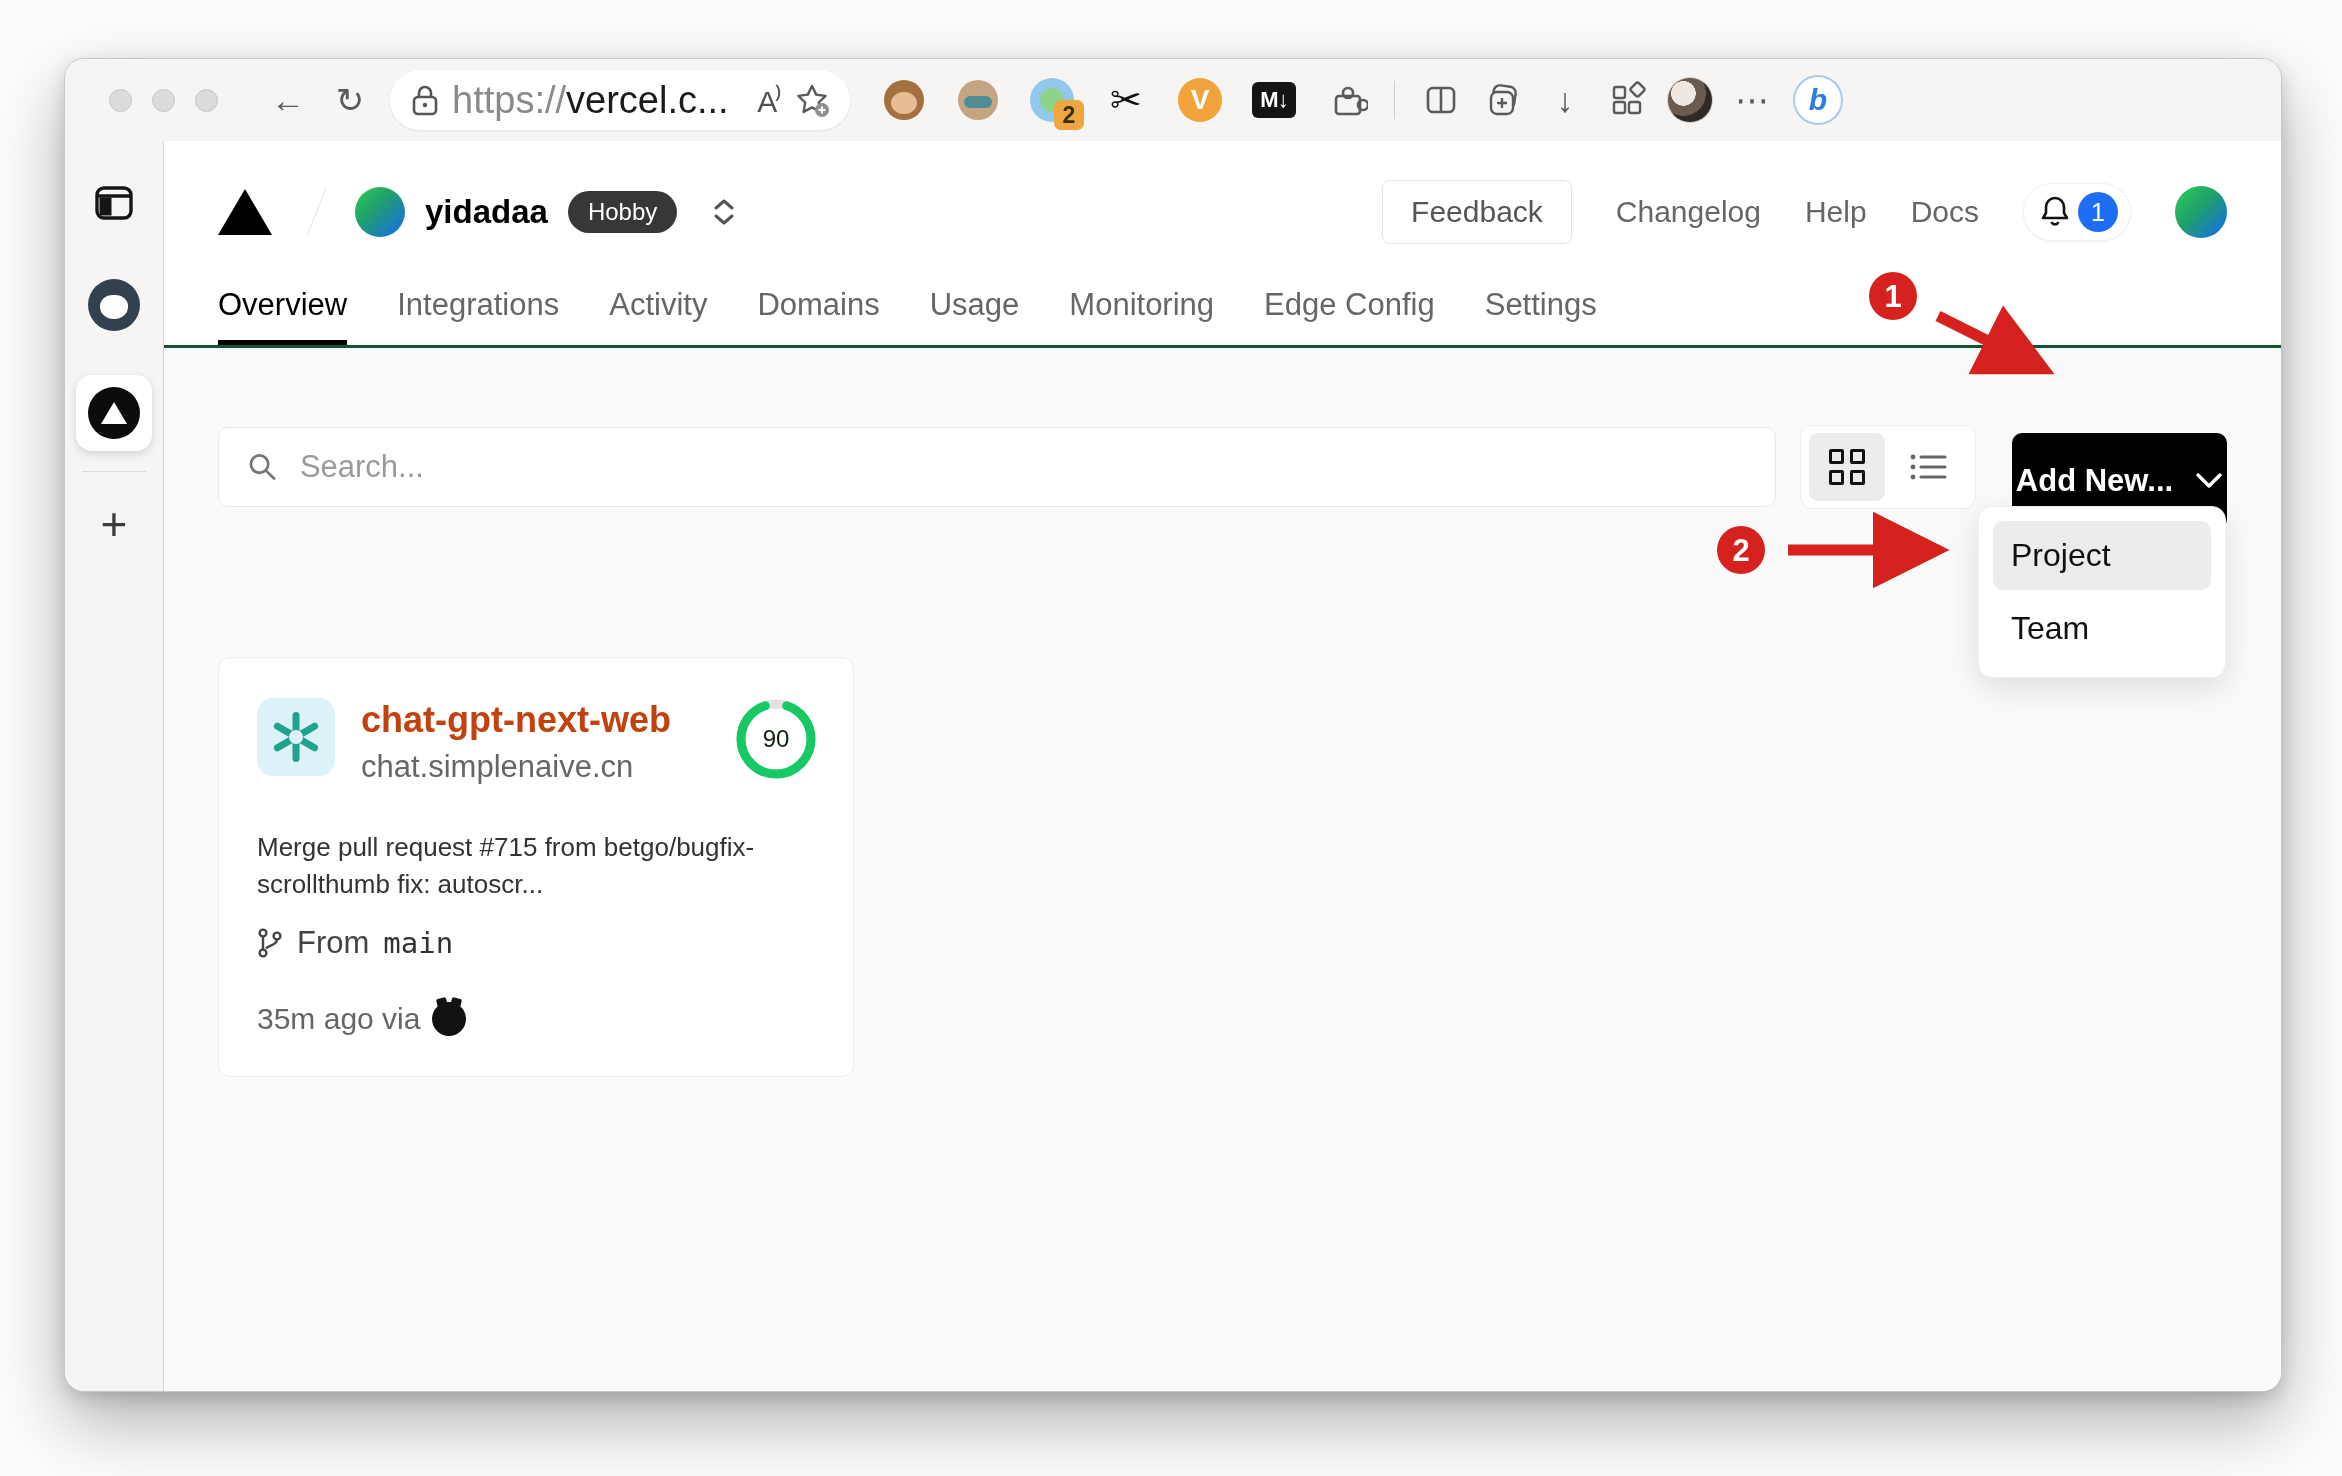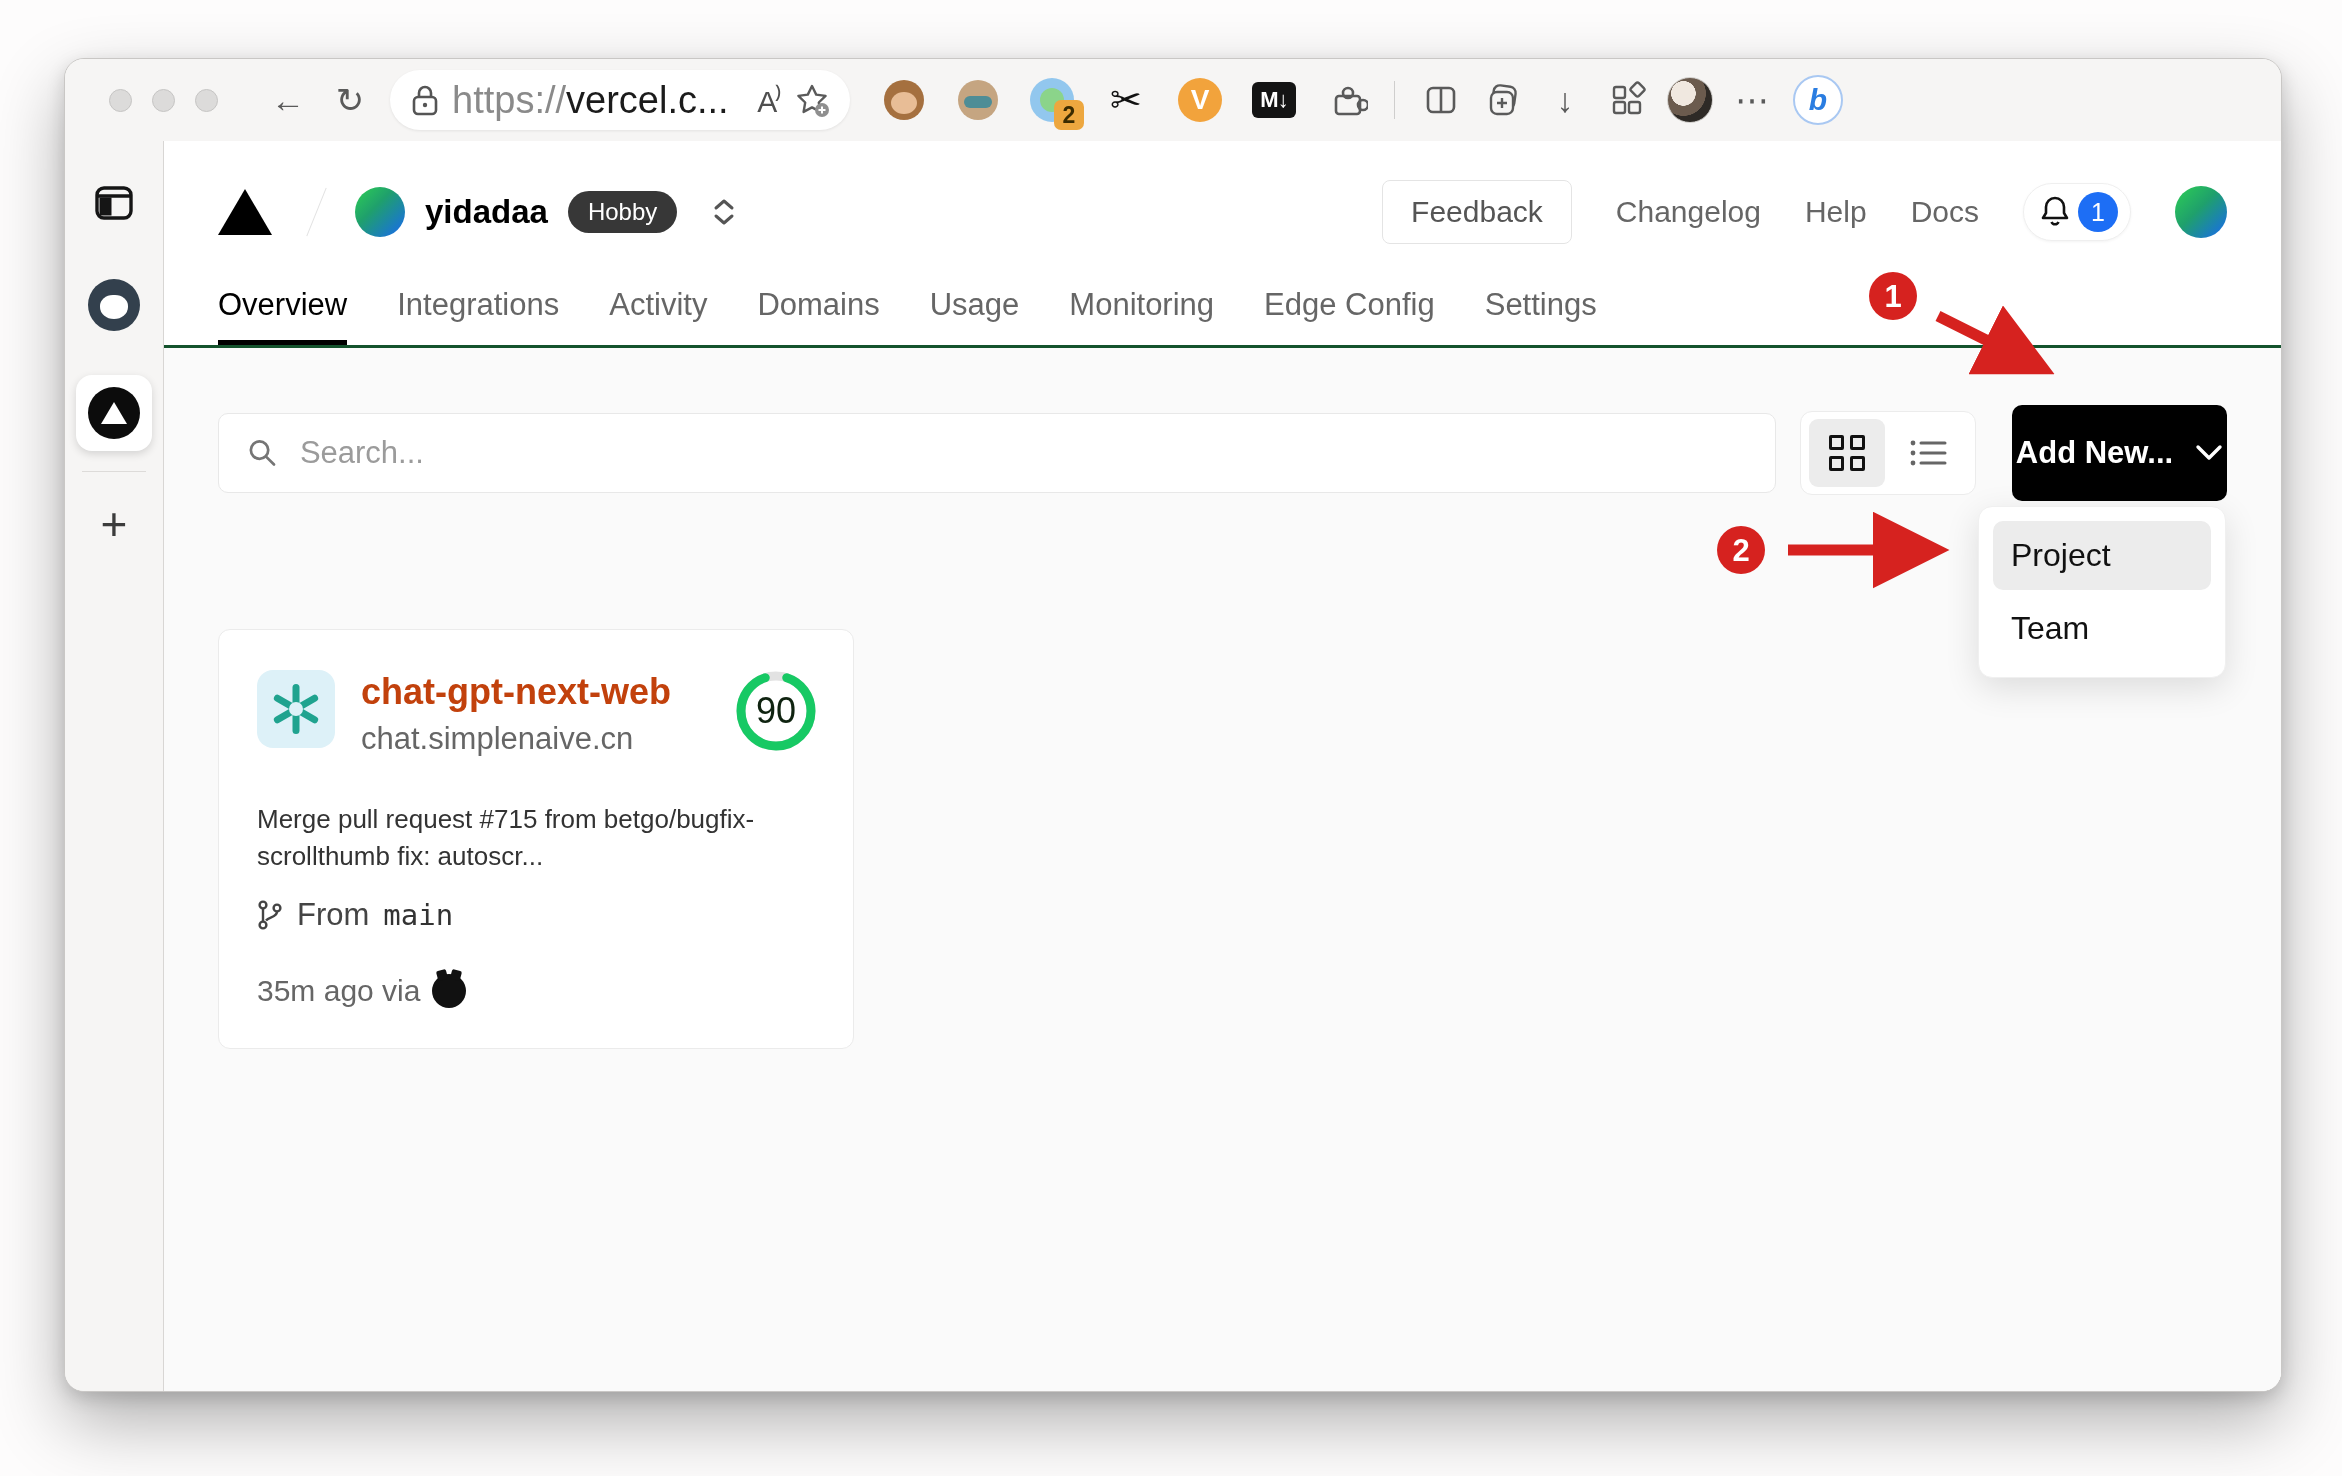--- a/index.html
+++ b/index.html
@@ -95,37 +95,37 @@
   .search-box { flex:0 0 1558px; height:80px; background:#fff; border:1px solid #e8e8e8; border-radius:10px;
     display:flex; align-items:center; gap:22px; padding:0 28px; }
   .search-box input { border:none; outline:none; font-size:31px; color:#111; width:100%; background:transparent; font-family:"Liberation Sans",sans-serif; }
   .search-box input::placeholder { color:#9b9b9b; }
   .view-toggle { height:84px; background:#fff; border:1px solid #ececec; border-radius:12px; display:flex; align-items:center; padding:8px; gap:6px; }
   .vt-btn { width:76px; height:68px; border-radius:9px; display:flex; align-items:center; justify-content:center; }
   .vt-btn.active { background:#ececec; }
   .grid-glyph { display:grid; grid-template-columns:15px 15px; grid-template-rows:15px 15px; gap:6px; }
   .grid-glyph i { border:3px solid #111; border-radius:2px; }
   .add-new-btn { margin-left:12px; height:96px; width:262px; background:#000; color:#fff; border:none; border-radius:10px;
-    font-size:31px; font-weight:600; display:flex; align-items:center; justify-content:center; gap:22px; font-family:"Liberation Sans",sans-serif; }
+    font-size:31px; font-weight:600; display:flex; align-items:center; justify-content:center; gap:22px; font-family:"Liberation Sans",sans-serif;margin-top:28px; }
 
   
   .dropdown { position:absolute; left:1814px; top:158px; width:248px; background:#fff; border:1px solid #f0f0f0;
     border-radius:14px; box-shadow:0 10px 34px rgba(0,0,0,.12); padding:14px; display:flex; flex-direction:column; gap:4px; z-index:5; }
   .dd-item { font-size:32px; color:#111; padding:16px 18px; border-radius:10px; }
   .dd-item.highlight { background:#ececec; }
 
   
   .project-card { margin-top:128px; width:636px; height:420px; background:#fff; border:1px solid #ebebeb;
     border-radius:12px; padding:40px 38px; position:relative; }
   .card-top { display:flex; align-items:flex-start; gap:26px; }
   .openai-badge { width:78px; height:78px; border-radius:16px; background:#ddf1f8; display:flex; align-items:center; justify-content:center; flex:0 0 auto; }
   .card-title { font-size:36px; font-weight:700; color:#c2410c; line-height:1.2; }
   .card-domain { font-size:31px; color:#666; margin-top:8px; }
   .score-ring { position:absolute; right:34px; top:38px; width:86px; height:86px; }
-  .score-ring .num { position:absolute; inset:0; display:flex; align-items:center; justify-content:center; font-size:36px; color:#0f2310; }
+  .score-ring .num { position:absolute; inset:0; display:flex; align-items:center; justify-content:center; font-size:24px; color:#0f2310; }
   .commit { margin-top:44px; font-size:26px; color:#333; line-height:1.42; max-width:540px; }
   .branch-row { margin-top:22px; display:flex; align-items:center; gap:14px; font-size:31px; color:#444; }
   .branch-name { font-family:"DejaVu Sans Mono", monospace; font-size:29px; color:#333; }
   .card-footer { position:absolute; left:38px; bottom:40px; display:flex; align-items:center; gap:12px; font-size:30px; color:#666; }
   .gh-mini { width:34px; height:34px; border-radius:50%; background:#111; position:relative; }
   .gh-mini::before, .gh-mini::after { content:""; position:absolute; top:-4px; width:10px; height:10px; background:#111; border-radius:2px; }
   .gh-mini::before { left:5px; transform:rotate(-15deg); }
   .gh-mini::after { right:5px; transform:rotate(15deg); }
 
   

